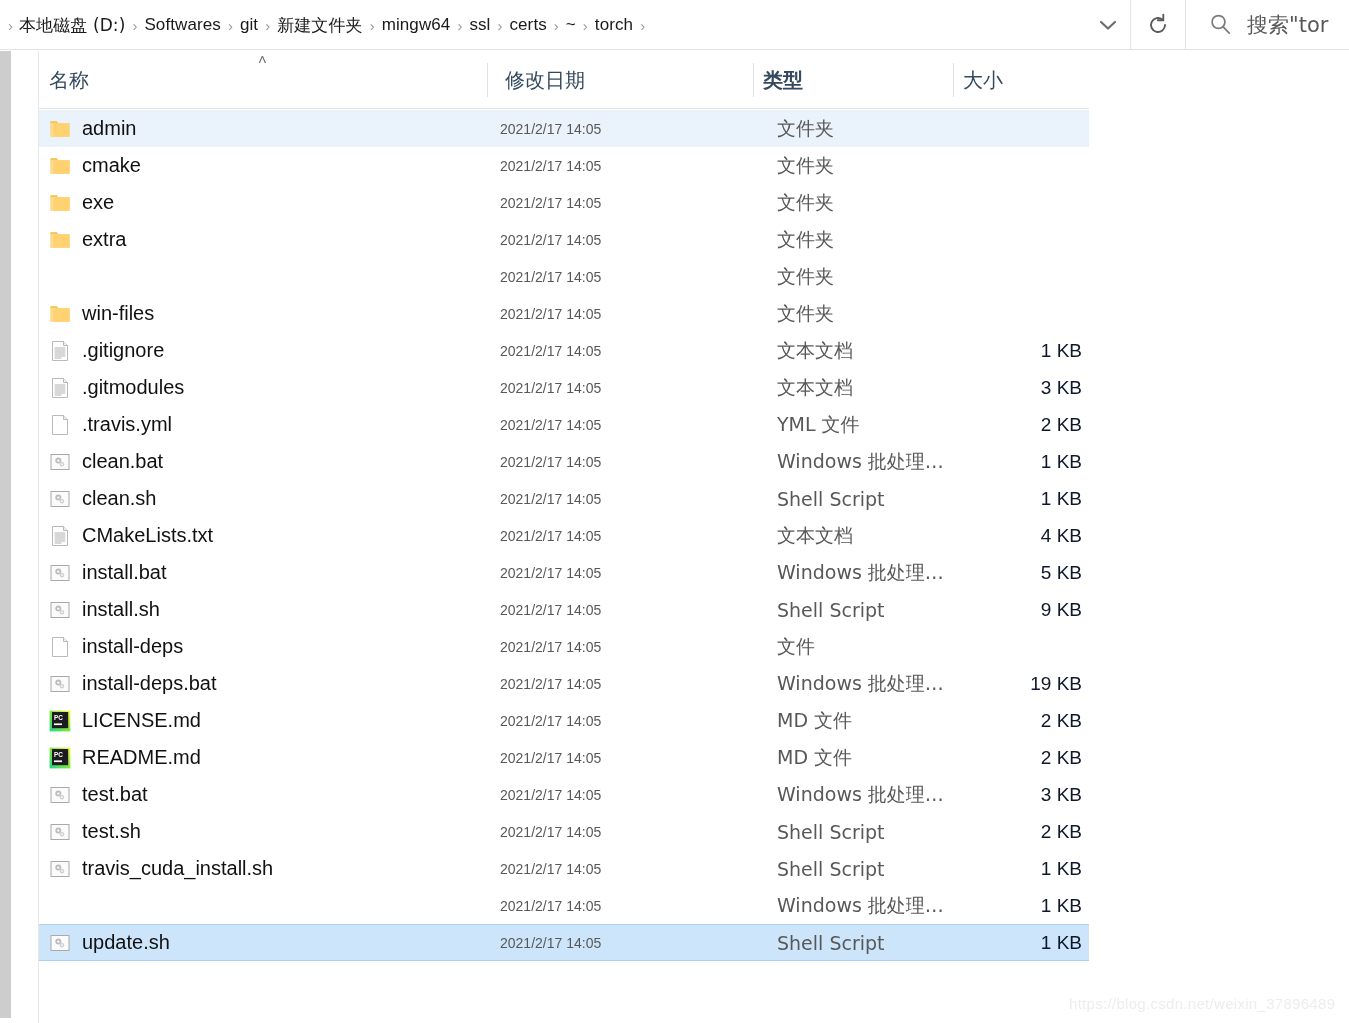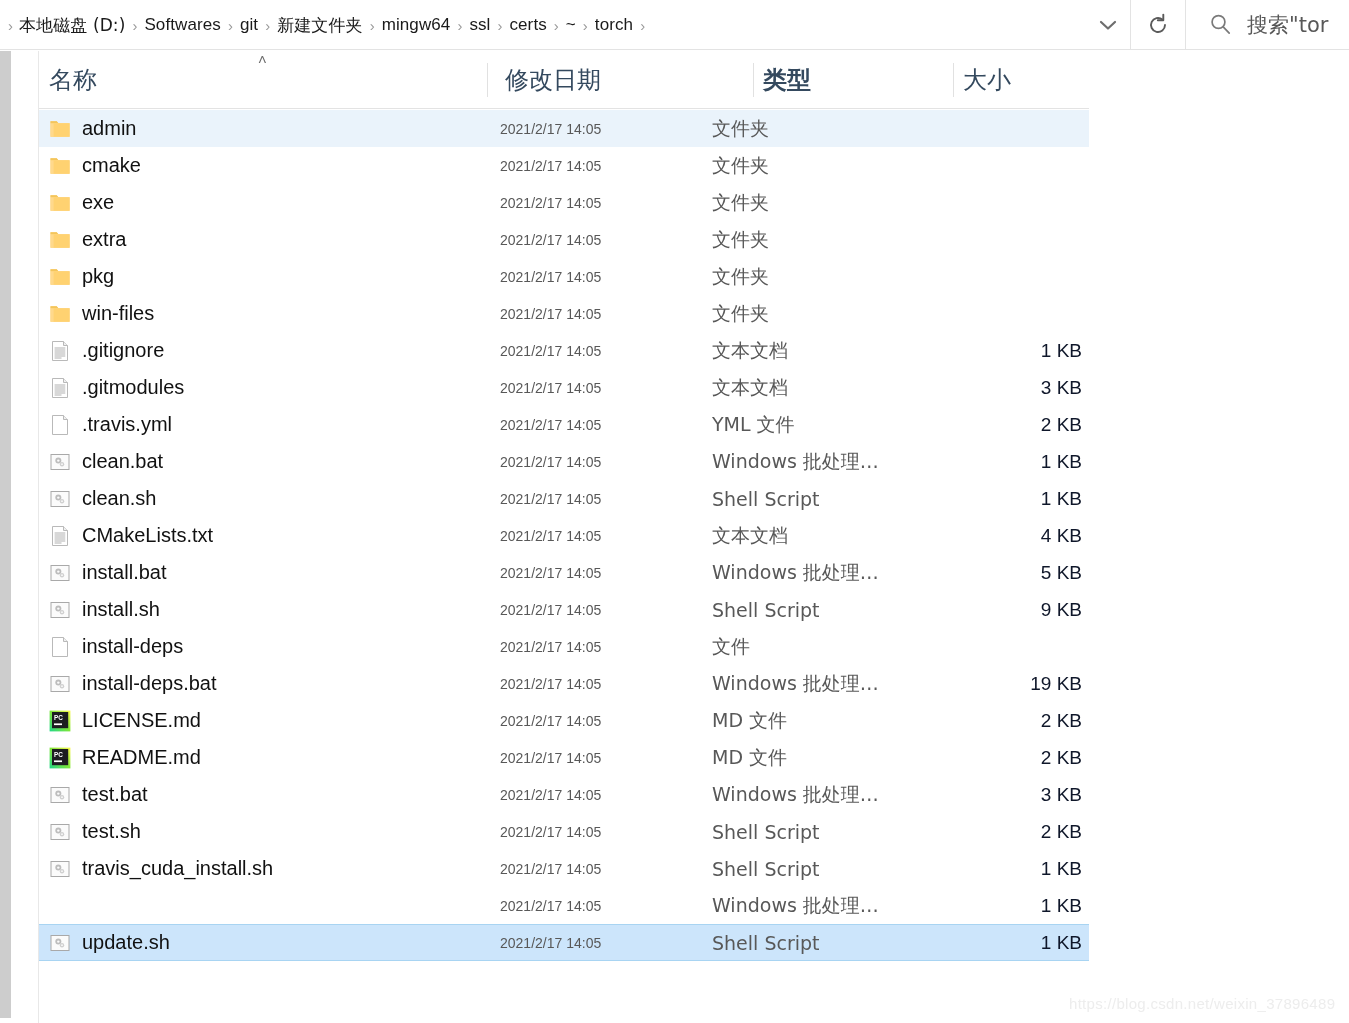--- a/index.html
+++ b/index.html
@@ -127,21 +127,21 @@
     color: #6b6b6b;
     line-height: 1;
     user-select: none;
   }
   .colcell {
     position: absolute;
     top: 0;
     height: 58px;
     display: flex;
     align-items: center;
-    font-size: 24px;
+    font-size: 20px;
     color: #34495e;
     font-family: "DejaVu Sans", "Liberation Sans", sans-serif;
     padding-left: 9px;
   }
   .colsep {
     position: absolute;
     top: 12px;
     width: 1px; height: 34px;
     background: #e1e1e1;
   }
@@ -182,21 +182,21 @@
     position: absolute;
     left: 461px; top: 0;
     height: 100%;
     display: flex; align-items: center;
     font-size: 14px;
     color: #585858;
     white-space: nowrap;
   }
   .cell-type {
     position: absolute;
-    left: 673px; top: 0;
+    left: 738px; top: 0;
     height: 100%;
     display: flex; align-items: center;
     font-size: 19px;
     color: #585858;
     white-space: nowrap;
     font-family: "DejaVu Sans", "Liberation Sans", sans-serif;
   }
   .cell-size {
     position: absolute;
     left: 893px; top: 0;
@@ -355,31 +355,20 @@
               <path d="M4.6 5.3 h15.9 v13.4 h-15.9 z" fill="#ffd271"></path>
             </svg>
           </span>
           <span class="fname">extra</span>
         </div>
         <div class="cell-date">2021/2/17 14:05</div>
         <div class="cell-type">文件夹</div>
         <div class="cell-size"></div>
       </div>
       <div class="row">
-        <div class="cell-name">
-          <span class="icon">
-            <svg width="22" height="22" viewBox="0 0 22 22">
-              <path d="M1.5 3.2 h6.2 l1.7 2.1 h11.1 v13.4 h-19 z" fill="#ffd271"></path>
-              <path d="M1.5 3.2 h6.2 l1.7 2.1 h-7.9 z" fill="#f3c55c"></path>
-              <path d="M1.5 5.3 h19 v13.4 h-19 z" fill="#ffd98c"></path>
-              <path d="M4.6 5.3 h15.9 v13.4 h-15.9 z" fill="#ffd271"></path>
-            </svg>
-          </span>
-          <span class="fname">pkg</span>
-        </div>
         <div class="cell-date">2021/2/17 14:05</div>
         <div class="cell-type">文件夹</div>
         <div class="cell-size"></div>
       </div>
       <div class="row">
         <div class="cell-name">
           <span class="icon">
             <svg width="22" height="22" viewBox="0 0 22 22">
               <path d="M1.5 3.2 h6.2 l1.7 2.1 h11.1 v13.4 h-19 z" fill="#ffd271"></path>
               <path d="M1.5 3.2 h6.2 l1.7 2.1 h-7.9 z" fill="#f3c55c"></path>

